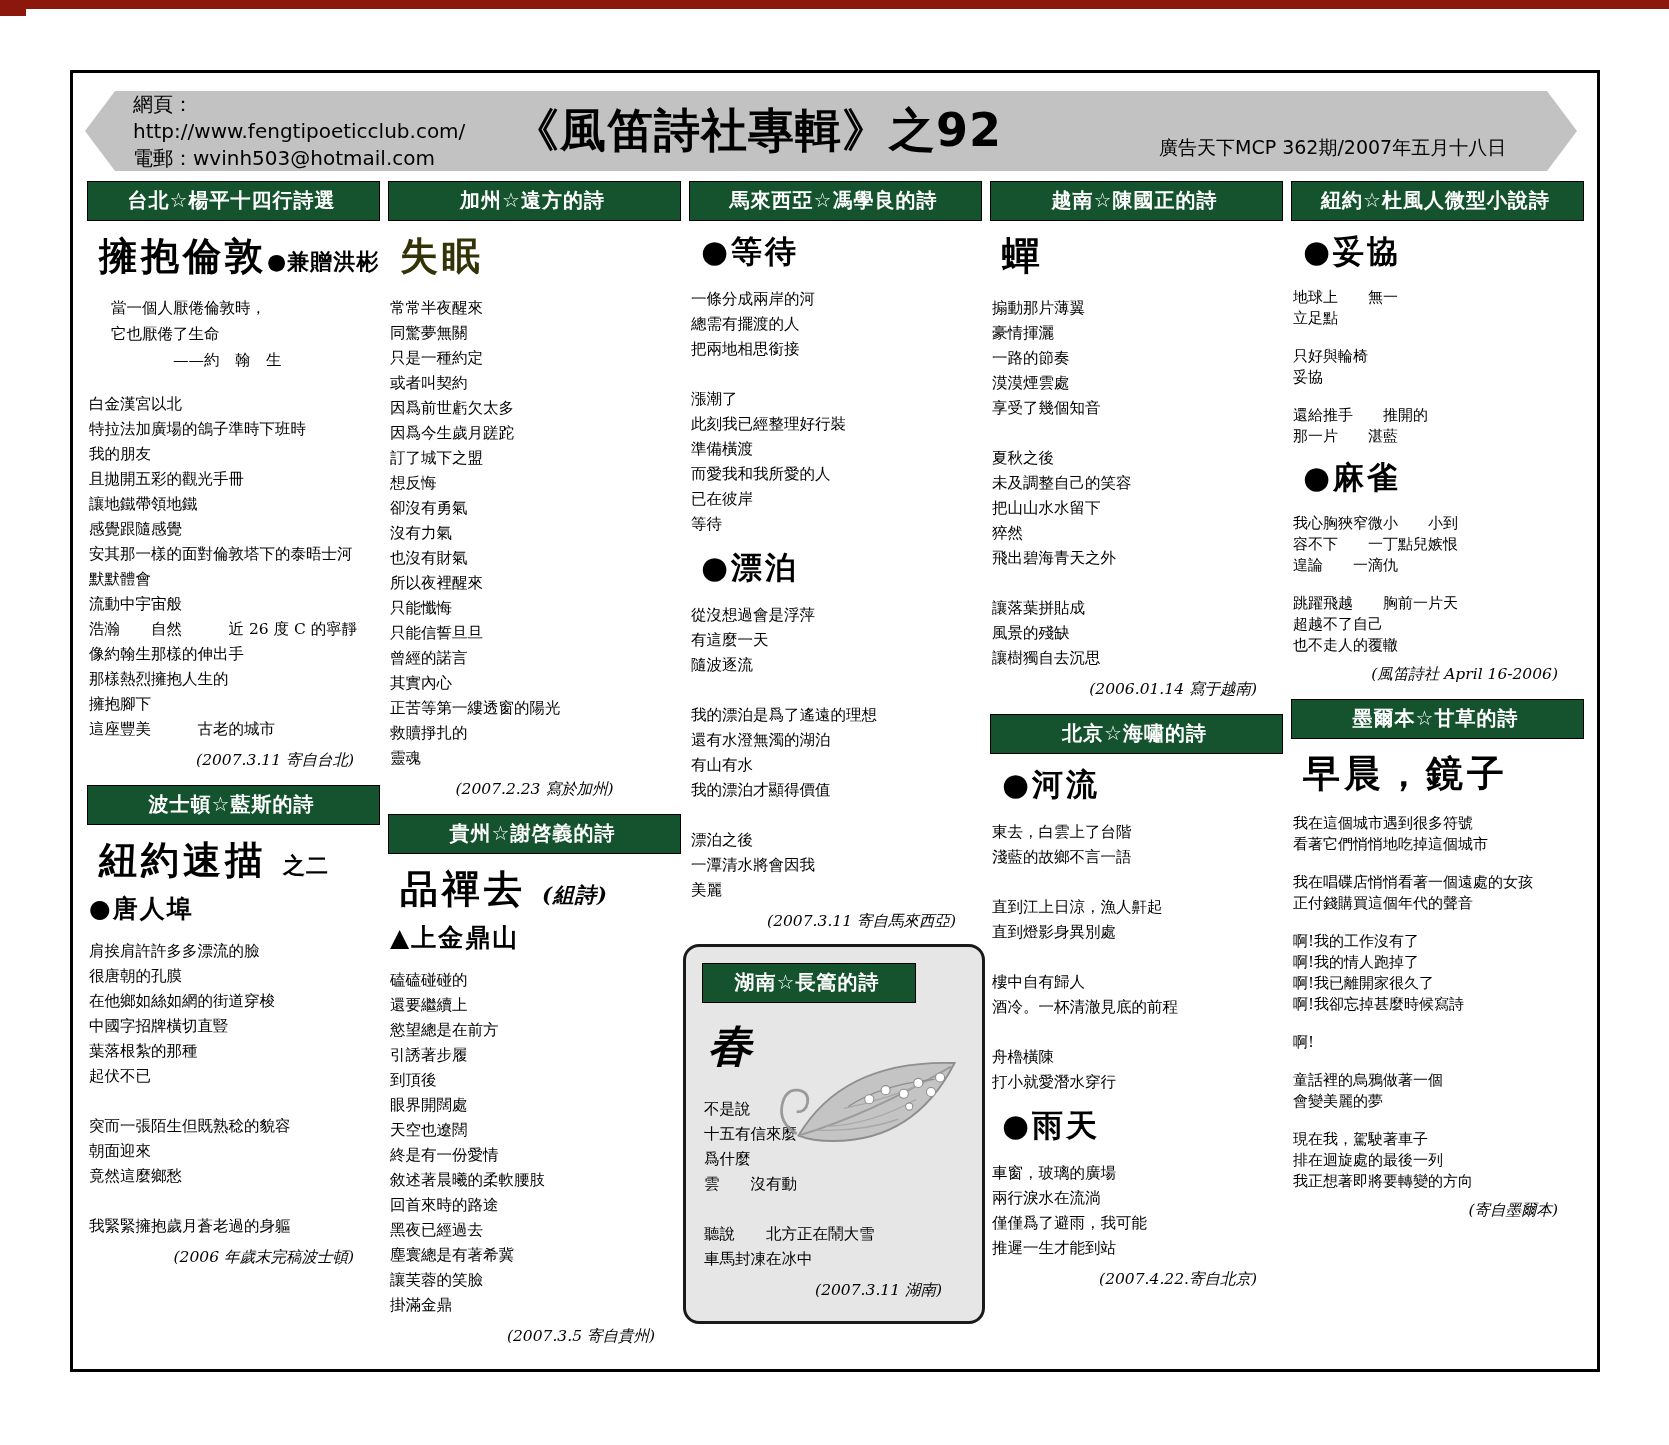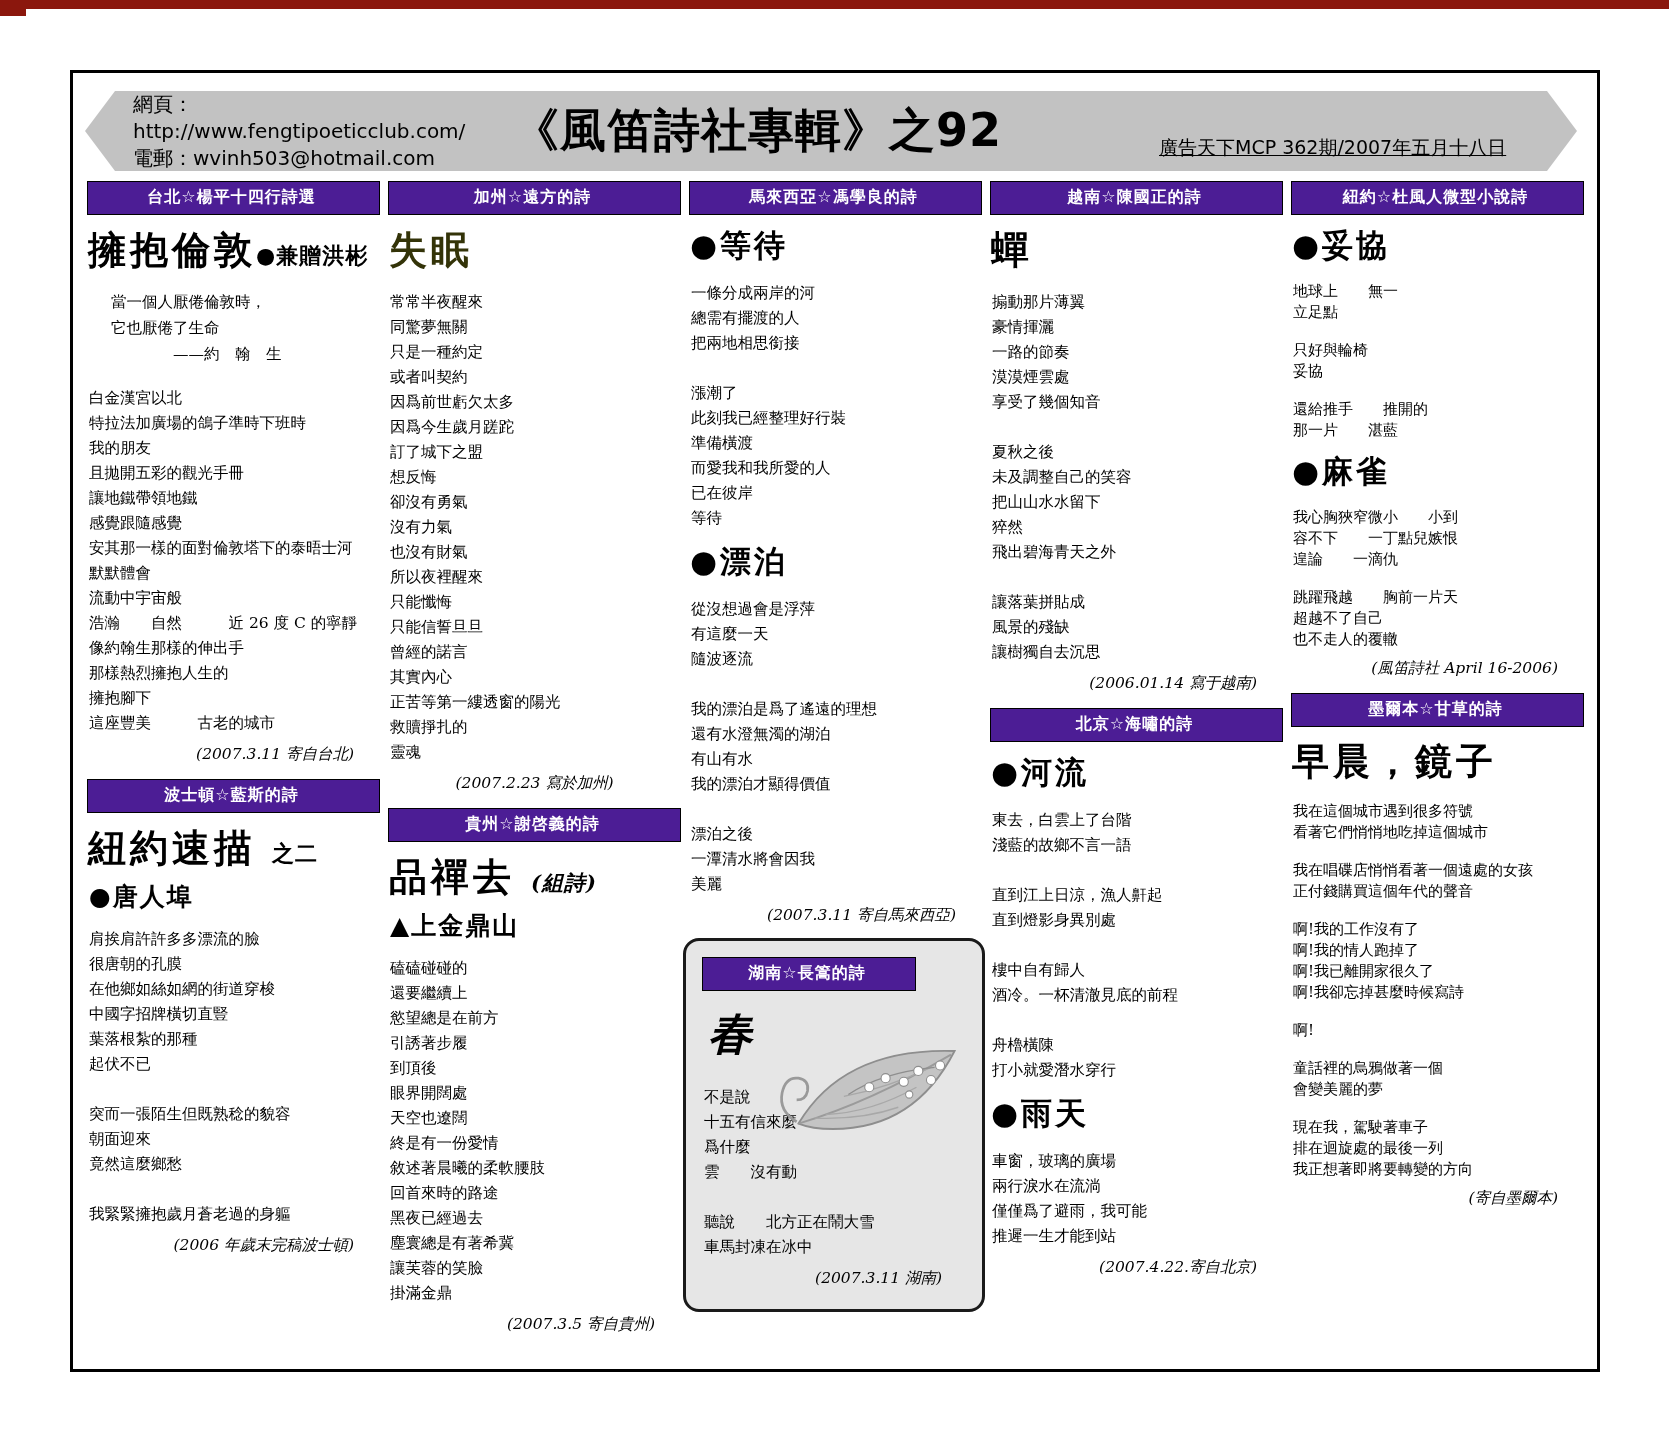--- a/index.html
+++ b/index.html
@@ -16,36 +16,36 @@
   }
 
   
   .banner {
     position:absolute; left:12px; top:18px; width:1492px; height:80px;
     background:#c2c2c2; display:flex; align-items:center;
     clip-path:polygon(30px 0, calc(100% - 30px) 0, 100% 50%, calc(100% - 30px) 100%, 30px 100%, 0 50%);
   }
   .banner-left { margin-left:48px; width:380px; font-size:20px; line-height:27px; }
   .banner-title { flex:1; text-align:left; font-size:46px; font-weight:bold; letter-spacing:1px; font-family:"DejaVu Sans", sans-serif; white-space:nowrap; }
-  .banner-issue { width:370px; font-size:19px; align-self:flex-end; margin-bottom:10px; margin-right:48px; white-space:nowrap;text-decoration:underline; }
+  .banner-issue { width:370px; font-size:19px; align-self:flex-end; margin-bottom:10px; margin-right:48px; white-space:nowrap; }
 
   
   .cols {
     position:absolute; left:14px; top:108px; width:1496px;
     display:flex; gap:8px;
   }
   .col { width:293px; flex:0 0 293px; }
 
   .sec-bar {
-    background:#4c1d95; color:#fff; font-weight:bold; font-size:16px;
+    background:#14532d; color:#fff; font-weight:bold; font-size:20px;
     text-align:center; padding:5px 4px 6px 0; letter-spacing:1px;
     border:1px solid #000; white-space:nowrap; overflow:hidden;
   }
   .poem { font-family:"DejaVu Serif", serif; }
-  .poem-title { font-weight:bold; margin:10px 0 6px 1px; white-space:nowrap; }
+  .poem-title { font-weight:bold; margin:10px 0 6px 12px; white-space:nowrap; }
   .t-big   { font-size:38px; letter-spacing:4px; }
   .t-big.olive { color:#333308; }
   .t-med   { font-size:31px; letter-spacing:3px; }
   .t-small { font-size:22px; letter-spacing:1px; }
   .t-paren { font-size:21px; font-style:italic; letter-spacing:1px; }
   .t-script{ font-size:44px; font-style:italic; letter-spacing:2px; }
   .poem-subtitle { font-weight:bold; font-size:25px; margin:4px 0 10px 2px; letter-spacing:2px; }
 
   .epigraph { margin:14px 0 18px 24px; font-size:15.5px; line-height:26px; }
   .epigraph .line { height:26px; }

